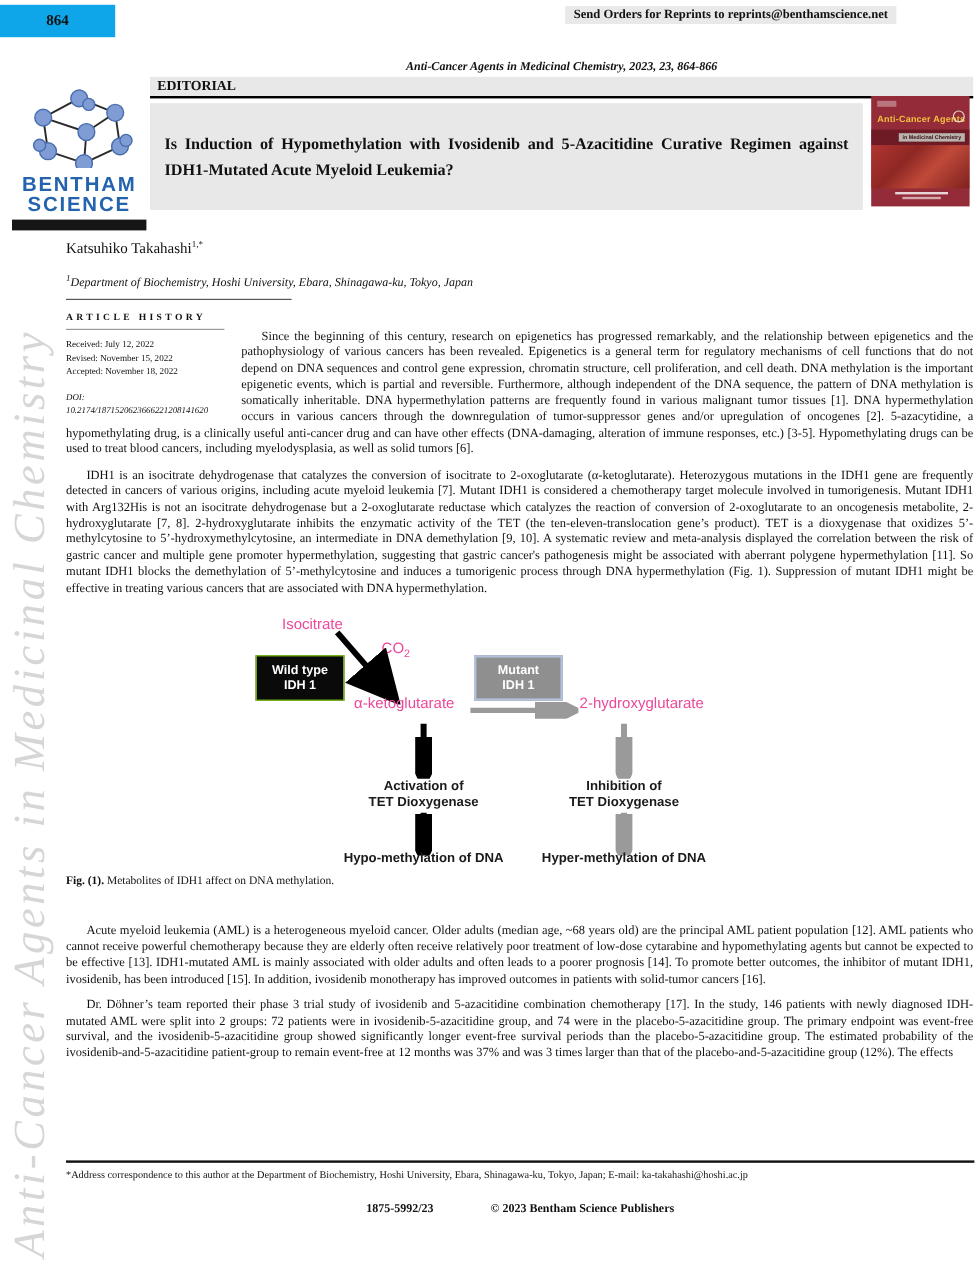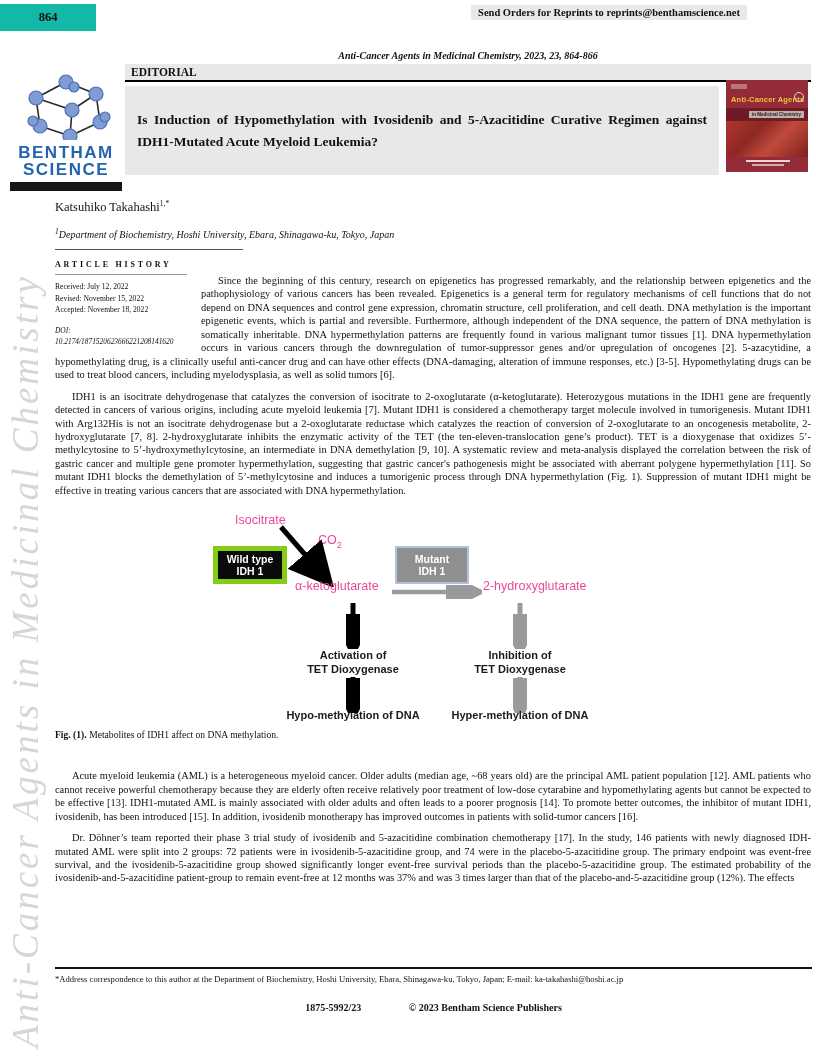--- a/index.html
+++ b/index.html
@@ -6,21 +6,21 @@
   html,body { width:816px; height:1056px; background:#fff; }
   body { position:relative; font-family:"Liberation Serif", serif; color:#111; overflow:hidden; }
   .abs { position:absolute; }
 
   
   .side-text { left:4px; top:1048px; width:845px; transform:rotate(-90deg); transform-origin:0 0;
     font-family:"Liberation Serif", serif; font-style:italic; font-size:37px; letter-spacing:3px;
     color:#d6d6d6; white-space:nowrap; }
 
   
-  .pagenum-box { left:0; top:4px; width:96px; height:27px; background:#14b8a6;
+  .pagenum-box { left:0; top:4px; width:96px; height:27px; background:#0ea5e9;
     display:flex; align-items:center; justify-content:center;
     font-weight:bold; font-size:12.5px; }
   .reprint { top:5px; right:69px; background:#e9e9e9; padding:2px 7px;
     font-weight:bold; font-size:10.5px; }
   .journal-line { top:50px; left:125px; width:686px; text-align:center;
     font-weight:bold; font-style:italic; font-size:10px; }
   .editorial-bar { top:64px; left:125px; width:686px; height:18px; background:#e8e8e8;
     border-bottom:2px solid #000; font-weight:bold; font-size:11.5px; line-height:16px; padding-left:6px; }
   .title-block { top:86px; left:125px; width:594px; height:89px; background:#e8e8e8;
     display:flex; align-items:center; padding:0 12px; }
@@ -64,21 +64,21 @@
   .para { font-size:10.4px; line-height:13.45px; text-align:justify; margin-top:8px; text-indent:17px; }
   .para.p1 { margin-top:23px; }
   .para.p3 { margin-top:29px; }
 
   
   .figure { position:relative; margin-top:14px; height:214px; font-family:"Liberation Sans", sans-serif; }
   .fig-label { position:absolute; font-size:12.5px; color:#ec4899; }
   .fig-bold { position:absolute; font-size:11px; font-weight:bold; text-align:center; color:#1a1a1a; line-height:1.25; }
   .fig-box { position:absolute; width:74px; height:38px; display:flex; flex-direction:column;
     align-items:center; justify-content:center; font-size:10.5px; font-weight:bold; color:#fff; line-height:1.2; }
-  .fig-box.wild { background:#0a0a0a; border:5px solid #84cc16; }
+  .fig-box.wild { background:#0a0a0a; border:1px solid #84cc16; }
   .fig-box.mutant { background:#8f8f8f; border:2px solid #b3c1da;text-align:right; }
   .caption { margin-top:4px; font-size:9.6px; }
   .caption .cl { font-weight:bold; }
 
   
   .foot-rule { left:55px; top:967px; width:757px; border-top:2px solid #111; }
   .corresp { left:55px; top:973px; width:757px; font-size:8.6px; line-height:12px; }
   .pub-line { left:55px; top:1002px; width:757px; text-align:center; font-weight:bold; font-size:10px; }
   .pub-line .issn { margin-right:45px; }
 </style>

